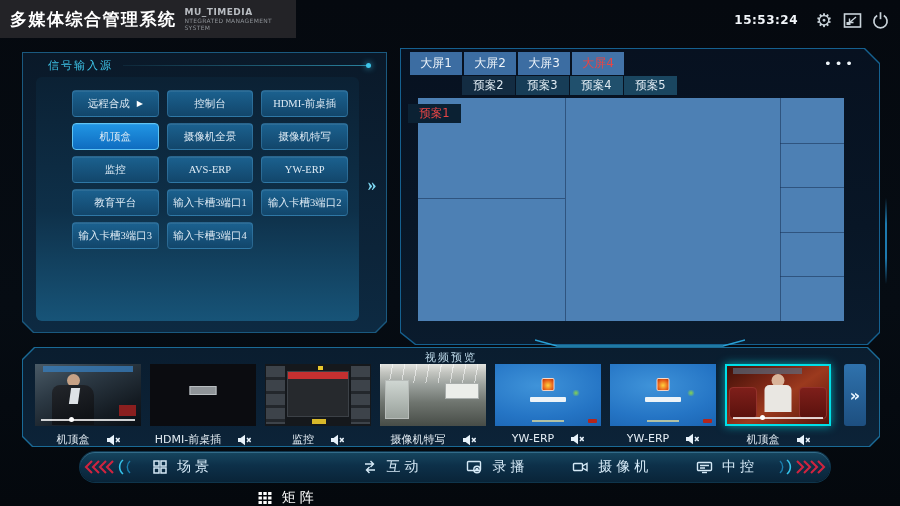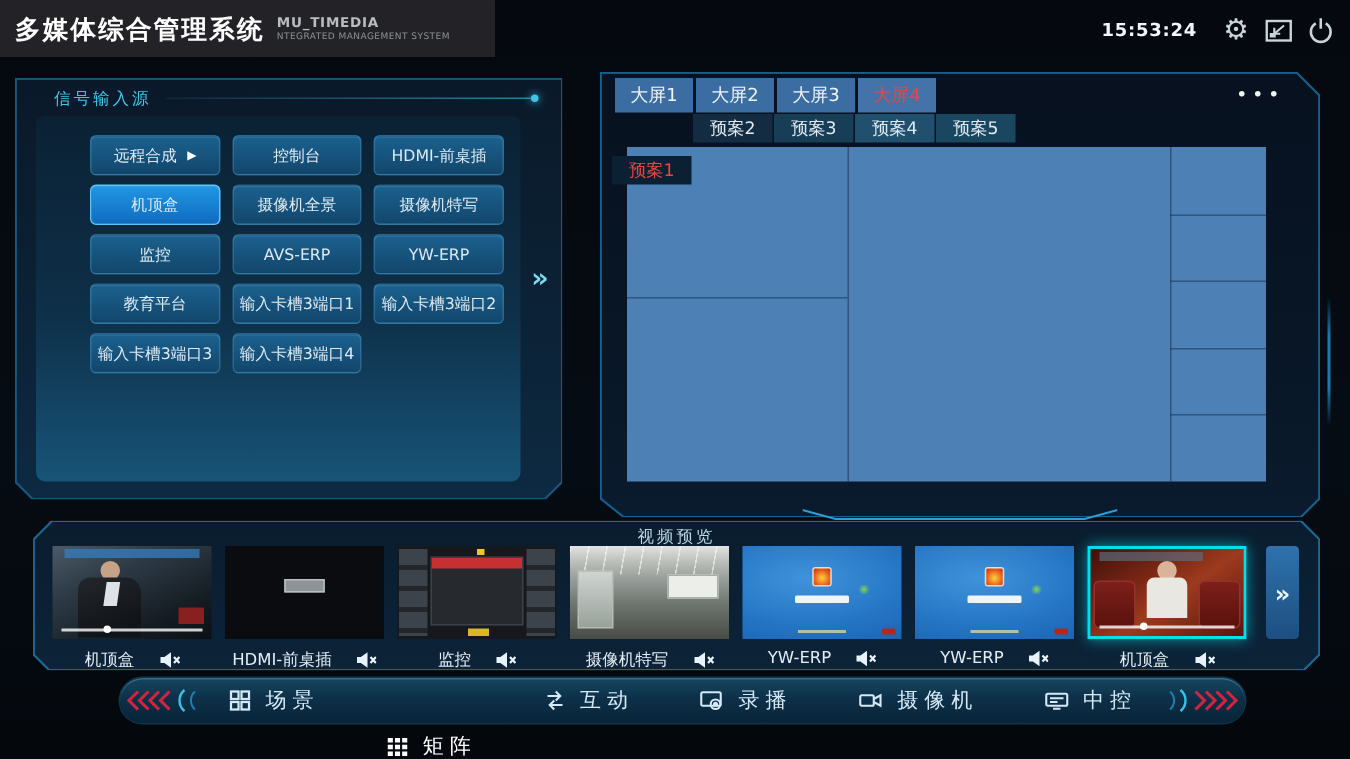--- a/index.html
+++ b/index.html
@@ -4,41 +4,41 @@
 <style>
   html,body { margin:0; padding:0; background:#03060b; }
   * { box-sizing:border-box; }
   .stage {
     position:relative; width:900px; height:506px; overflow:hidden;
     background:linear-gradient(180deg,#05090f 0%,#060c13 60%,#04080d 100%);
     font-family:"DejaVu Sans","Liberation Sans",sans-serif; color:#e8eef4;
     user-select:none;
   }
   
-  .logo-block { position:absolute; left:0; top:0; width:330px; height:38px; background:#232327;
+  .logo-block { position:absolute; left:0; top:0; width:296px; height:38px; background:#232327;
     display:flex; align-items:center; padding-left:10px; }
   .app-title { font-size:17px; font-weight:bold; color:#ffffff; letter-spacing:1.5px; white-space:nowrap; }
   .app-subtitle { margin-left:8px; display:flex; flex-direction:column; justify-content:center; }
   .sub1 { font-size:9px; font-weight:bold; color:#b9bdc2; letter-spacing:.5px; }
   .sub2 { font-size:6px; color:#8d9196; letter-spacing:.3px; }
   .clock { position:absolute; right:102px; top:13px; font-size:12px; font-weight:bold; color:#f2f6fa; letter-spacing:.5px; }
   .hdr-icon { position:absolute; top:8px; width:24px; height:24px; display:flex; align-items:center; justify-content:center;
     color:#c9d3da; cursor:pointer; }
   .hdr-gear { right:64px; font-size:19px; }
   .hdr-resize { right:36px; }
   .hdr-power { right:8px; }
 
   
   .frame { position:absolute; }
   .frame .bd, .frame .in { position:absolute; }
   .frame .bd { inset:0; }
   .frame .in { inset:1px; }
 
   
-  .left-panel { left:10px; top:52px; width:365px; height:281px; }
+  .left-panel { left:22px; top:52px; width:365px; height:281px;font-family:Liberation Serif, serif; }
   .left-panel .bd { background:#1a597f;
     clip-path:polygon(0 0,100% 0,100% calc(100% - 11px),calc(100% - 11px) 100%,11px 100%,0 calc(100% - 11px)); }
   .left-panel .in { background:linear-gradient(180deg,#0a1929 0%,#0c2439 70%,#0d2a42 100%);
     clip-path:polygon(0 0,100% 0,100% calc(100% - 11px),calc(100% - 11px) 100%,11px 100%,0 calc(100% - 11px)); }
   .left-title-row { position:absolute; left:26px; top:6px; right:18px; display:flex; align-items:center; gap:10px; z-index:3; }
   .left-title { font-size:11px; color:#3ec6ea; letter-spacing:2px; white-space:nowrap; }
   .left-title-line { flex:1; height:1px; background:linear-gradient(90deg,rgba(62,198,234,.08),rgba(62,198,234,.6)); position:relative; }
   .left-title-line .dot { position:absolute; right:-2px; top:-2px; width:5px; height:5px; border-radius:50%;
     background:#3ec6ea; box-shadow:0 0 6px #3ec6ea; }
   .btn-area { position:absolute; left:14px; top:25px; right:28px; bottom:12px; border-radius:6px; z-index:2;

